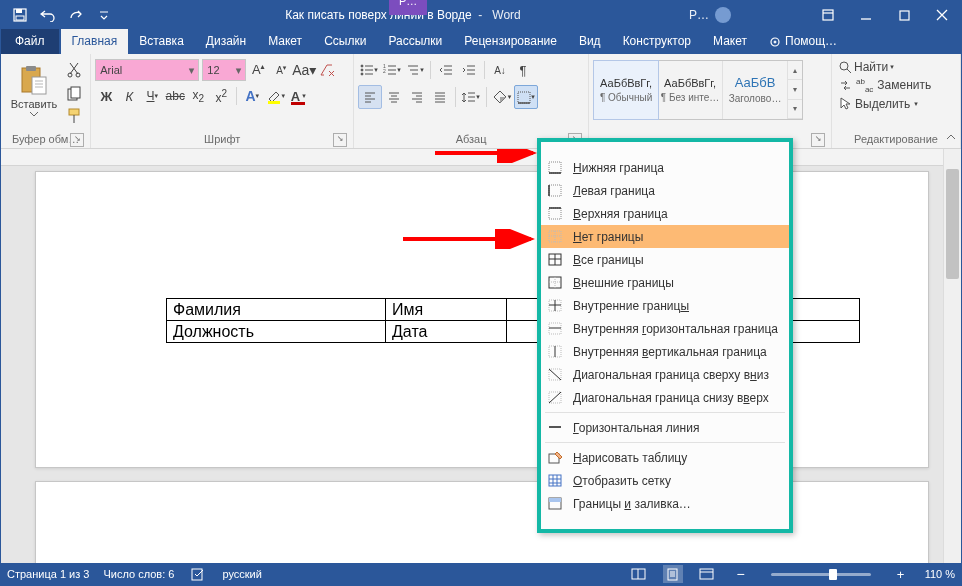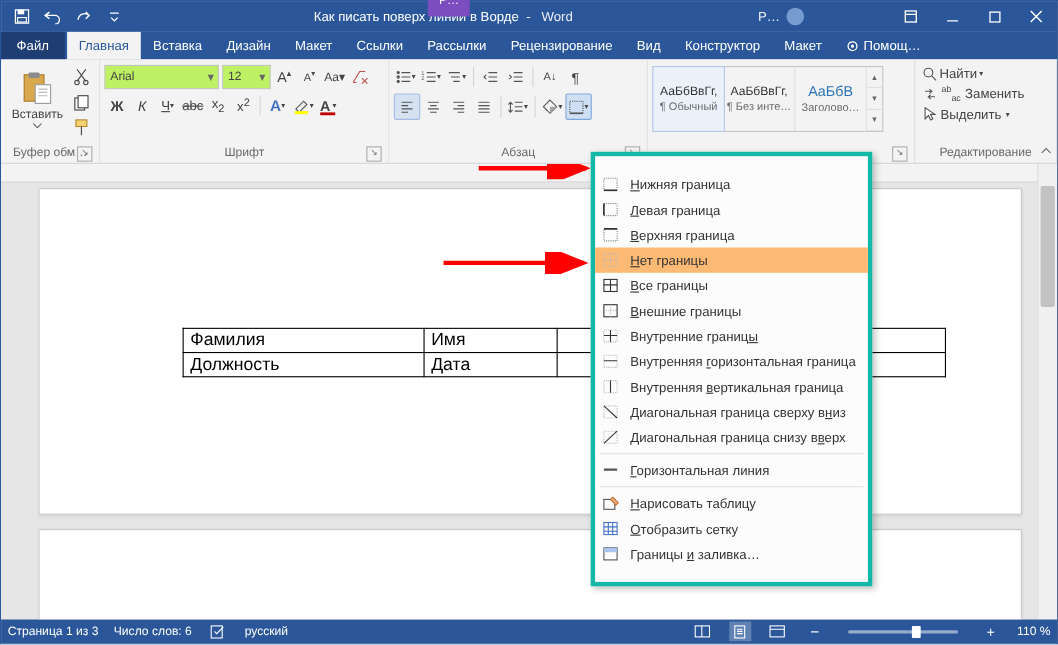--- a/index.html
+++ b/index.html
@@ -27,21 +27,21 @@
   .ribbon{height:94px;background:#f3f3f3;border-bottom:1px solid #d4d4d4;display:flex;position:relative}
   .group{border-right:1px solid #e1e1e1;padding:3px 4px 0;display:flex;flex-direction:column;position:relative}
   .group .gcontent{flex:1;display:flex;align-items:flex-start}
   .glabel{font-size:11px;color:#6a6a6a;text-align:center;padding:2px 0 3px;position:relative}
   .glabel .dlaunch{position:absolute;right:2px;top:2px;width:12px;height:12px;border:1px solid #adadad;cursor:pointer;font-size:8px;line-height:10px;text-align:center;color:#6a6a6a;background:#fff0}
   .iconbtn{width:22px;height:22px;display:inline-flex;align-items:center;justify-content:center;cursor:pointer;border-radius:2px}
   .sep{width:1px;background:#d4d4d4;margin:2px 3px;align-self:stretch}
   .row{display:flex;align-items:center;gap:1px}
   .bigbtn{display:flex;flex-direction:column;align-items:center;justify-content:center;width:58px;height:66px;cursor:pointer;font-size:11px;gap:2px}
   .bigbtn .bi{width:32px;height:32px;display:flex;align-items:center;justify-content:center}
-  .cbx{height:20px;border:1px solid #c6c6c6;background:#bef264;display:flex;align-items:center;padding:0 4px;font-size:11px;cursor:text}
+  .cbx{height:20px;border:1px solid #c6c6c6;background:#f9a8d4;display:flex;align-items:center;padding:0 4px;font-size:11px;cursor:text}
   .cbx .dd{margin-left:auto;padding-left:4px;color:#666;cursor:pointer}
   .collapse{position:absolute;right:4px;bottom:4px;cursor:pointer;color:#6a6a6a}
   
   .styles{display:flex;border:1px solid #c6c6c6;height:58px}
   .stylecell{width:64px;border-right:1px solid #e0e0e0;display:flex;flex-direction:column;align-items:center;justify-content:center;cursor:pointer;font-size:10px}
   .stylecell .prev{font-size:11px;color:#333;margin-bottom:3px}
   .stylecell.sel{border:1px solid #b4c7e7;background:#eaf1fb;margin:-1px}
   .stylecell .lab{color:#6a6a6a;height:12px;overflow:hidden}
   .styles .more{width:14px;display:flex;flex-direction:column}
   .styles .more div{flex:1;display:flex;align-items:center;justify-content:center;cursor:pointer;color:#666;border-bottom:1px solid #e0e0e0;font-size:8px}
@@ -221,21 +221,21 @@
               <span>12</span>
               <span class="dd">▾</span>
             </div>
           <div class="iconbtn" title="A^">
               <span style="font-size:13px">A<sup style="font-size:8px">▴</sup></span>
             </div>
           <div class="iconbtn">
               <span style="font-size:10px">A<sup style="font-size:7px">▾</sup></span>
             </div>
           <div class="iconbtn">
-              <span style="font-size:11px">Aa▾</span>
+              <span style="font-size:14px">Aa▾</span>
             </div>
           <div class="iconbtn">
               <svg width="16" height="14" viewBox="0 0 16 14" stroke="#c0504d" fill="none">
                 <path d="M2 12 L8 2 H13 M5 12 H2"></path>
                 <path d="M10 8 L15 13 M15 8 L10 13" stroke="#c0504d"></path>
               </svg>
             </div>
         </div>
         <div class="row">
           <div class="iconbtn">

